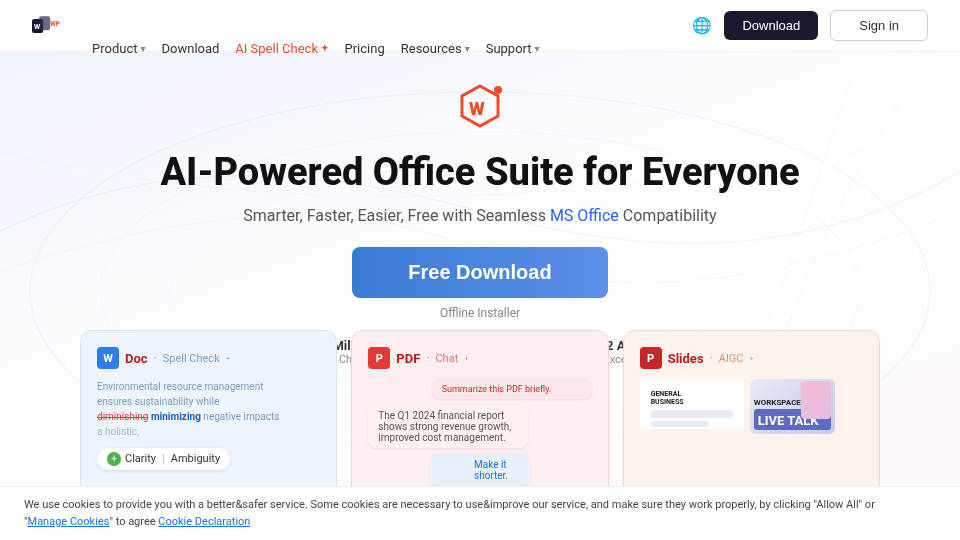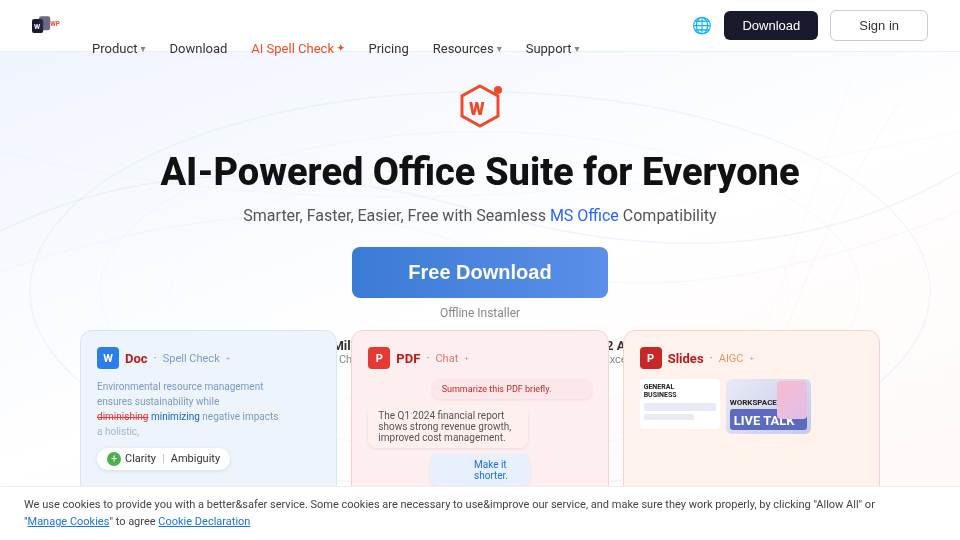--- a/index.html
+++ b/index.html
@@ -29,21 +29,21 @@
       gap: 4px;
       margin-right: 32px;
     }
     .nav-logo-icon {
       width: 28px;
       height: 20px;
     }
     .nav-links {
       display: flex;
       align-items: center;
-      gap: 24px;
+      gap: 16px;
       flex: 1;
       margin-top: 45px;
     }
     .nav-link {
       font-size: 13px;
       color: #333;
       cursor: pointer;
       display: flex;
       align-items: center;
       gap: 3px;
@@ -256,21 +256,21 @@
       color: #7a9bc2;
       line-height: 1.5;
       margin-bottom: 8px;
     }
     .doc-text .highlight-red {
       color: #e53935;
       text-decoration: line-through;
     }
     .doc-text .highlight-blue {
       color: #1565c0;
-      font-weight: 400;
+      font-weight: 700;
       text-align: center;
     }
     .doc-suggestion {
       display: inline-flex;
       align-items: center;
       gap: 4px;
       background: #fff;
       border-radius: 16px;
       padding: 4px 10px;
       font-size: 11px;
@@ -321,25 +321,25 @@
 
     
     .slides-preview {
       display: flex;
       gap: 6px;
       align-items: flex-start;
     }
     .slide-mini {
       background: #fff;
       border-radius: 4px;
-      width: 80px;
+      width: 104px;
       height: 50px;
       overflow: hidden;
       font-size: 7px;
-      padding: 4px;
+      padding: 11px;
       color: #555;
     }
     .slide-mini-title {
       font-weight: 700;
       font-size: 7px;
       color: #222;
       margin-bottom: 2px;
     }
     .workspace-card {
       background: linear-gradient(135deg, #e8eaf6 0%, #c5cae9 100%);

